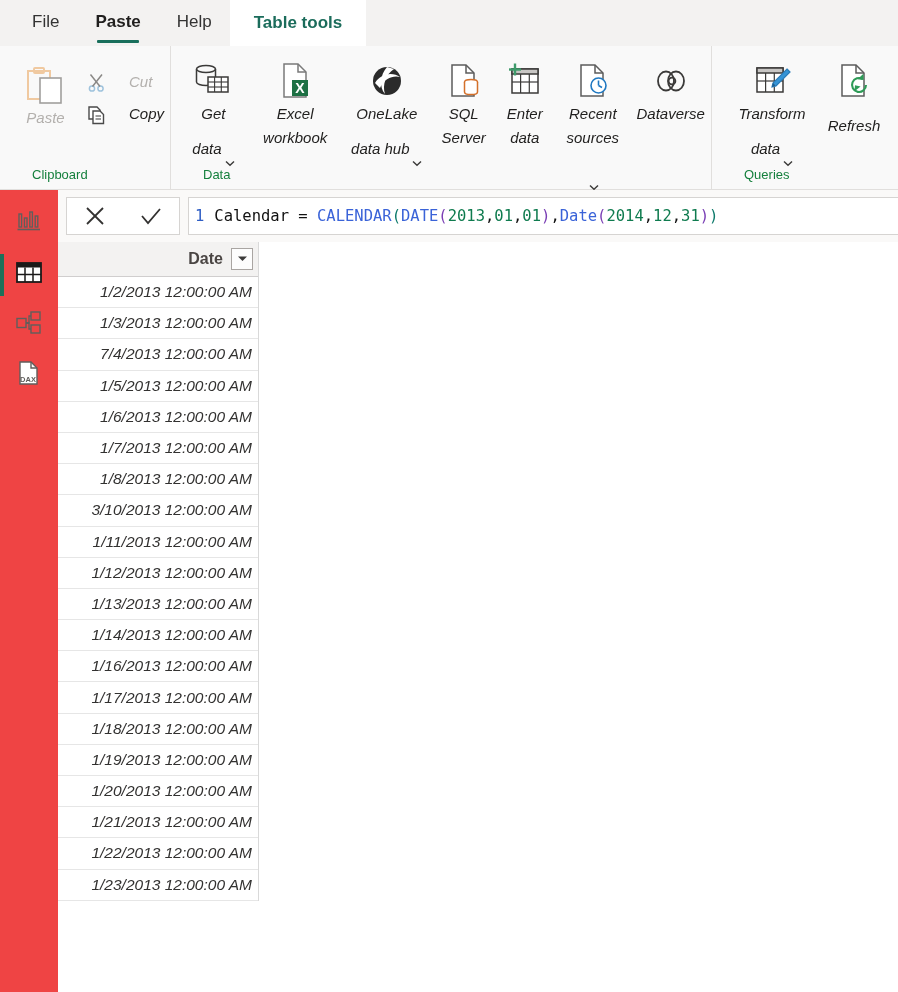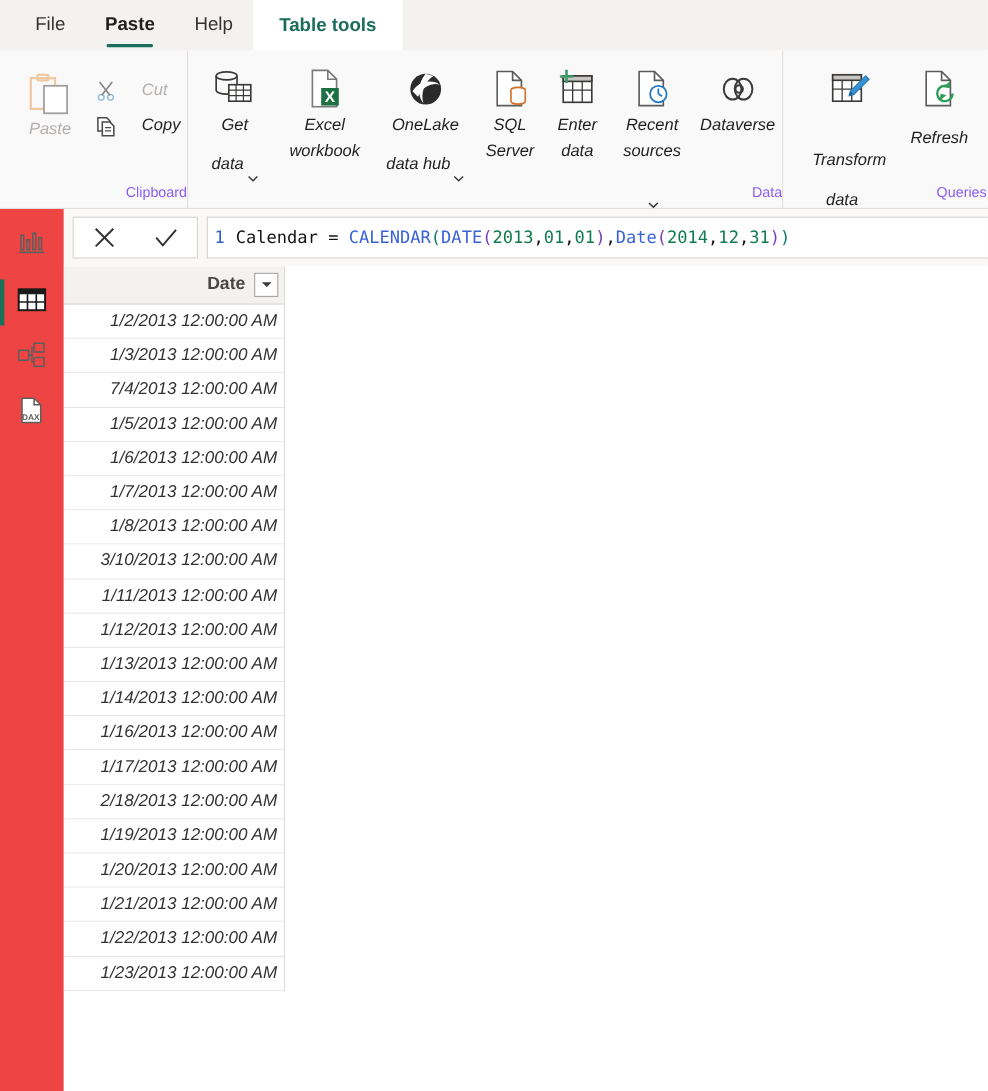--- a/index.html
+++ b/index.html
@@ -67,23 +67,23 @@
     position: relative;
     padding-top: 8px;
   }
   .rgroup + .rgroup { border-left: 1px solid #e1dfdd; }
   .rgroup-items {
     display: flex;
     align-items: flex-start;
     height: 112px;
   }
   .rgroup-label {
-    text-align: right;
+    text-align: left;
     font-size: 13px;
-    color: #8b5cf6;
+    color: #15803d;
     height: 22px;
     line-height: 18px;
     padding-left: 32px;
   }
 
   .btn {
     display: flex;
     flex-direction: column;
     align-items: center;
     justify-content: flex-start;
@@ -395,21 +395,21 @@
         </div>
         <div class="lbl">Dataverse</div>
       </div>
 
     </div>
     <div class="rgroup-label">Data</div>
   </div>
 
   <div class="rgroup" style="width:186px;">
     <div class="rgroup-items" style="padding-left:14px;">
-      <div class="btn" style="width:92px;gap:32px;">
+      <div class="btn" style="width:92px;">
         <div class="ico">
           <svg width="42" height="40" viewBox="0 0 42 40">
             <rect x="6" y="7" width="26" height="24" fill="#ffffff" stroke="#3b3a39" stroke-width="1.5"></rect>
             <rect x="6" y="7" width="26" height="5" fill="#c8c6c4" stroke="#3b3a39" stroke-width="1.5"></rect>
             <line x1="6" y1="20" x2="32" y2="20" stroke="#3b3a39" stroke-width="1.2"></line>
             <line x1="14.6" y1="12" x2="14.6" y2="31" stroke="#3b3a39" stroke-width="1.2"></line>
             <line x1="23.3" y1="12" x2="23.3" y2="31" stroke="#3b3a39" stroke-width="1.2"></line>
             <path d="M36 8 L39 11 L25 25 L21 26 L22 22 Z" fill="#3694d6" stroke="#2b7cb8" stroke-width="1.2"></path>
             <path d="M21 26 L22 22 L24.5 24.5 Z" fill="#1f5e8e"></path>
           </svg>
@@ -521,21 +521,21 @@
         <div class="grow">1/6/2013 12:00:00 AM</div>
         <div class="grow">1/7/2013 12:00:00 AM</div>
         <div class="grow">1/8/2013 12:00:00 AM</div>
         <div class="grow">3/10/2013 12:00:00 AM</div>
         <div class="grow">1/11/2013 12:00:00 AM</div>
         <div class="grow">1/12/2013 12:00:00 AM</div>
         <div class="grow">1/13/2013 12:00:00 AM</div>
         <div class="grow">1/14/2013 12:00:00 AM</div>
         <div class="grow">1/16/2013 12:00:00 AM</div>
         <div class="grow">1/17/2013 12:00:00 AM</div>
-        <div class="grow">2/18/2013 12:00:00 AM</div>
+        <div class="grow">1/18/2013 12:00:00 AM</div>
         <div class="grow">1/19/2013 12:00:00 AM</div>
         <div class="grow">1/20/2013 12:00:00 AM</div>
         <div class="grow">1/21/2013 12:00:00 AM</div>
         <div class="grow">1/22/2013 12:00:00 AM</div>
         <div class="grow">1/23/2013 12:00:00 AM</div>
       </div>
   </div>
 </div>
 
 </body></html>

